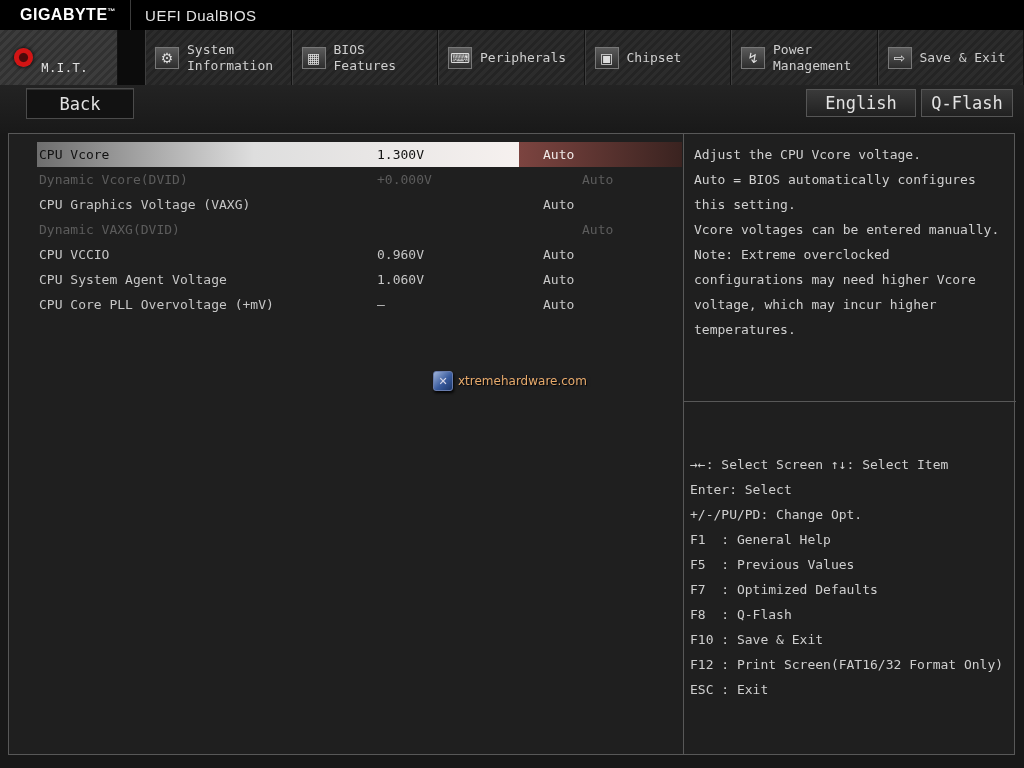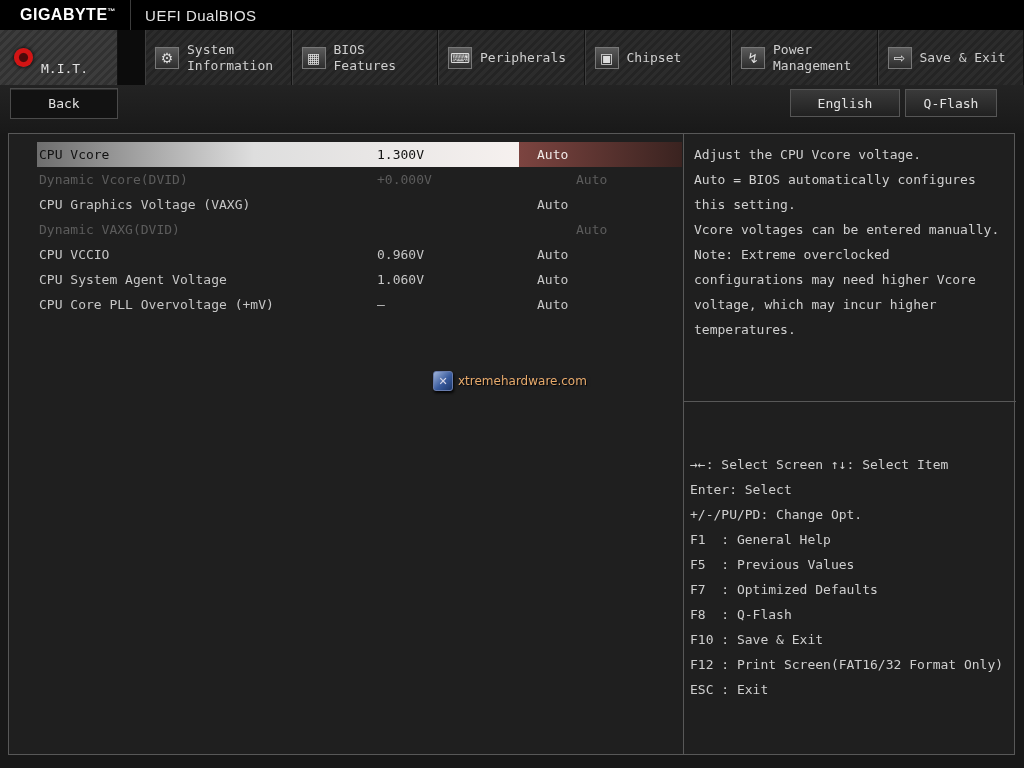--- a/index.html
+++ b/index.html
@@ -29,20 +29,21 @@
     display:flex; align-items:center; gap:8px; padding:0 9px;
     background:repeating-linear-gradient(135deg,#2c2c2c 0 3px,#242424 3px 6px);
     border-left:1px solid #3e3e3e; border-right:1px solid #121212;
     color:#cfcfcf; cursor:pointer;
   }
   .tab.flexed { flex:1; }
   .tab.mit {
     width:118px; flex:none; padding-left:14px;
     background:repeating-linear-gradient(135deg,#3c3c3c 0 3px,#313131 3px 6px);
     border-left:none;
+    font-family:Liberation Mono, monospace;
   }
   .tab-gap { width:27px; background:#0c0c0c; }
   .mit-dot {
     width:19px; height:19px; border-radius:50%; flex:none;
     background:radial-gradient(circle at 50% 50%, #4d0a0a 0 30%, #d31414 38% 78%, #7e0a0a 100%);
     box-shadow:0 0 4px #000;
   }
   .mit-label { font-size:13px; color:#e0e0e0; transform:translateY(11px); }
   .tab-icon {
     width:24px; height:22px; flex:none;
@@ -53,21 +54,21 @@
   }
   .tab-label { font-size:13px; line-height:16px; max-width:104px; }
 
   
   .btnrow {
     position:relative; height:48px;
     background:linear-gradient(#232323,#191919);
   }
   .btn {
     position:absolute; display:flex; align-items:center; justify-content:center;
-    font-size:13px; color:#e2e2e2; cursor:pointer;
+    font-size:17px; color:#e2e2e2; cursor:pointer;margin-left:16px;
   }
   .back-btn {
     left:10px; top:3px; width:108px; height:31px;
     background:#121212; border:1px solid #4b4b4b; box-shadow:inset 0 1px 0 #2e2e2e;
   }
   .english-btn {
     left:790px; top:4px; width:110px; height:28px;
     background:linear-gradient(#3a3a3a,#212121); border:1px solid #565656;
   }
   .qflash-btn {
@@ -82,21 +83,21 @@
   }
   .settings { position:absolute; left:0; top:0; width:674px; height:100%; padding-top:8px; }
   .srow {
     height:25px; margin-left:28px; width:645px;
     display:flex; align-items:stretch;
     font-size:13px; color:#c6c6c6; cursor:pointer;
   }
   .row-left { display:flex; align-items:center; width:482px; }
   .cell-name  { width:340px; padding-left:2px; }
   .cell-value { width:142px; }
-  .cell-option{ width:163px; padding-left:18px; display:flex; align-items:center; }
+  .cell-option{ width:163px; padding-left:24px; display:flex; align-items:center; }
   .srow.selected .row-left {
     background:linear-gradient(to right,#6e6e6e,#dedede 45%,#f6f1ef);
     color:#121212;
   }
   .srow.selected .cell-option {
     background:linear-gradient(to right,#7c4440,#3a2320);
     color:#f0e9e7;
   }
   .srow.disabled { color:#5c5c5c;gap:39px; }
 

